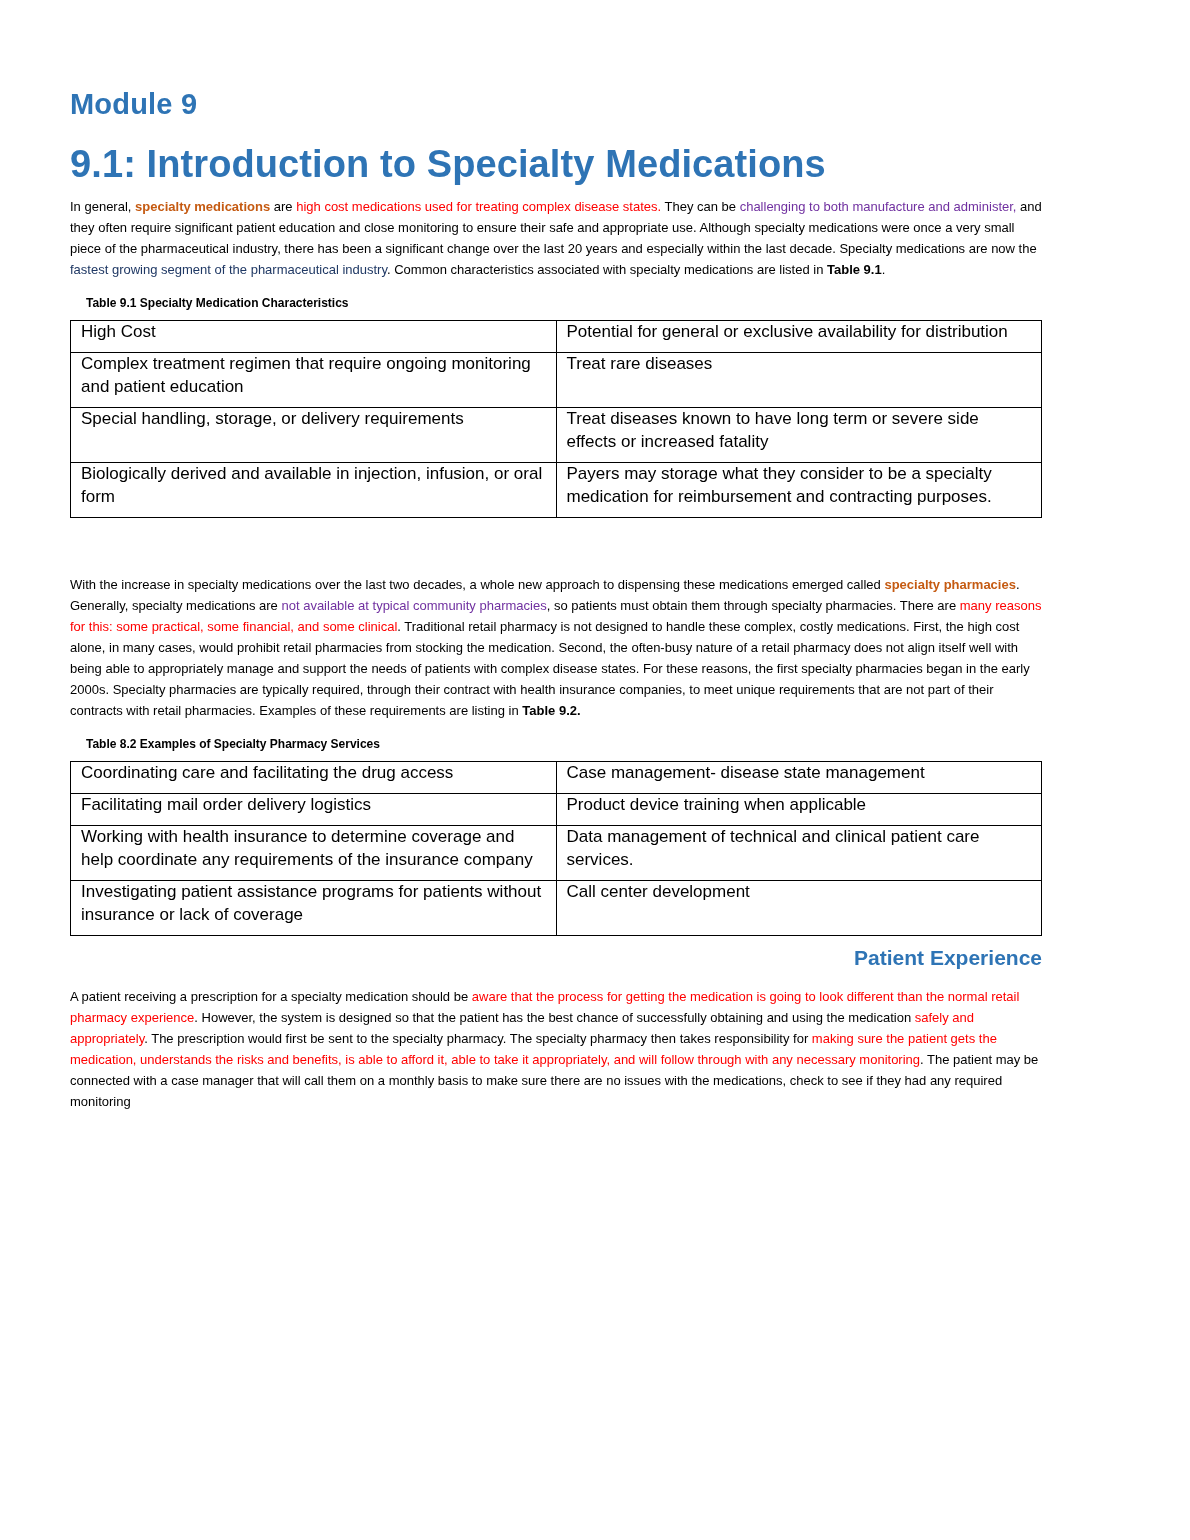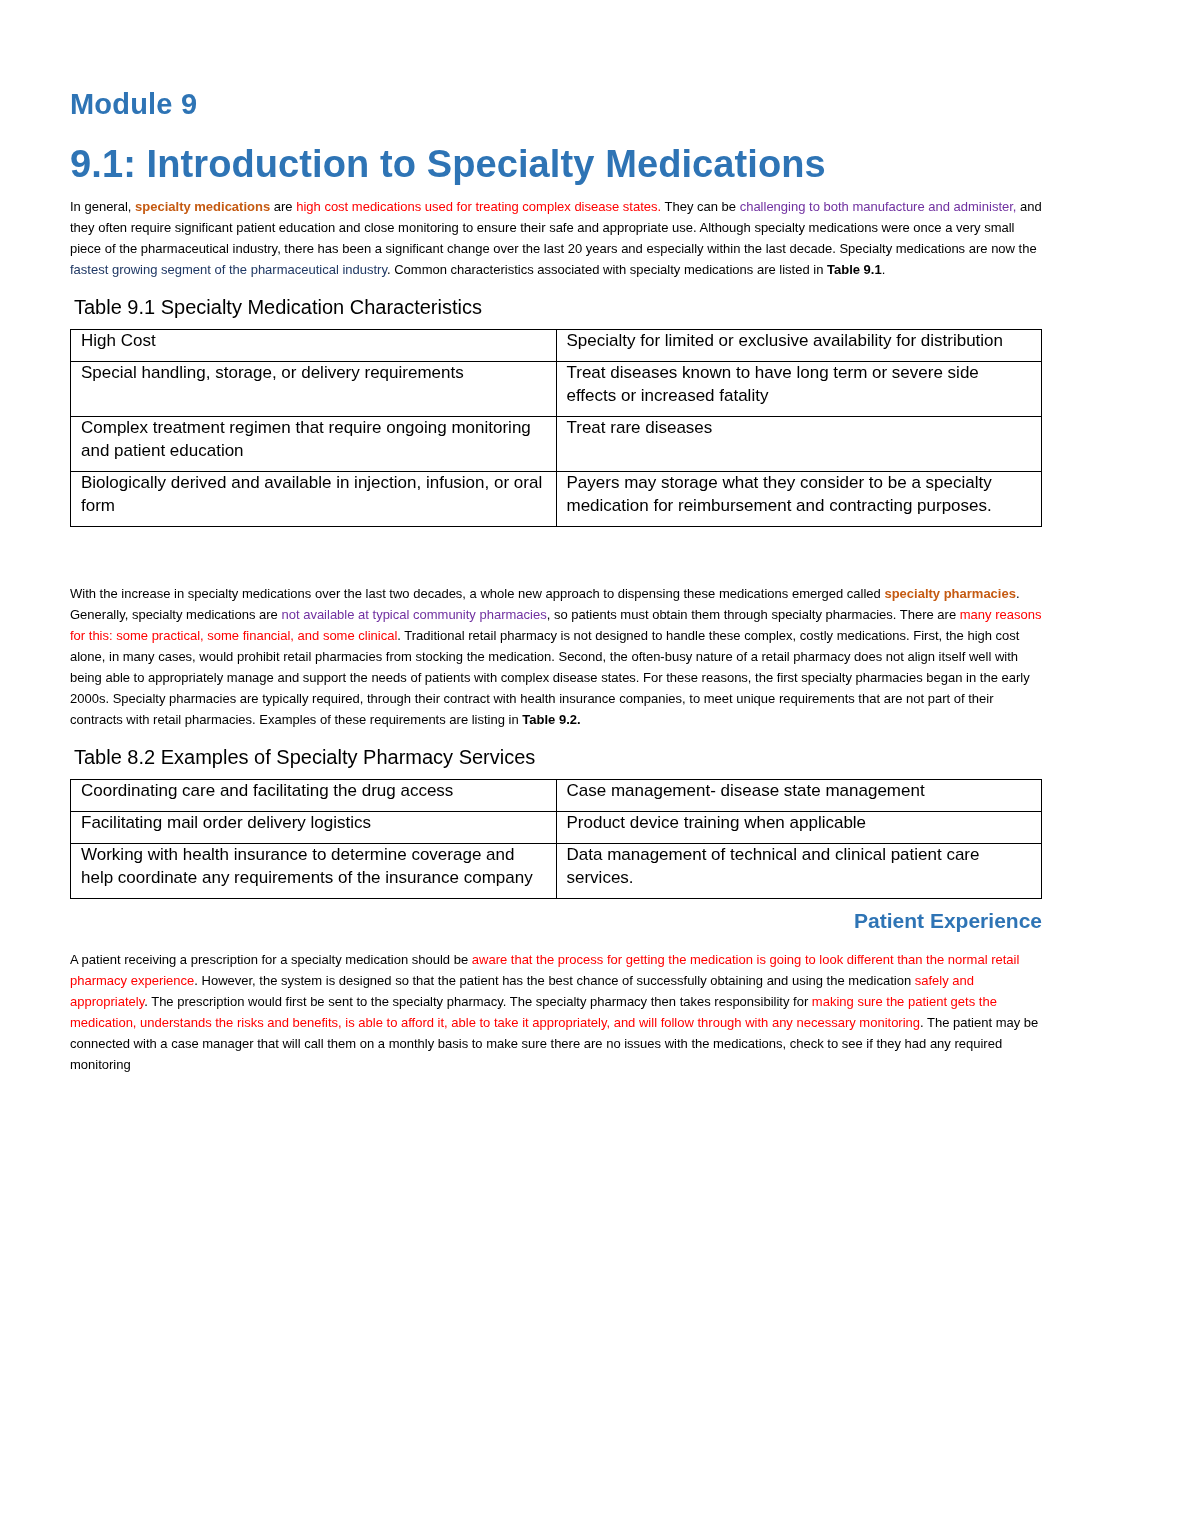--- a/index.html
+++ b/index.html
@@ -41,23 +41,23 @@
     margin: 8px 0 16px 0;
     text-align: right;
   }
   p.body-text {
     font-size: 13px;
     line-height: 1.62;
     margin: 10px 0 14px 0;
     text-align: left;
   }
   .tbl-caption {
-    font-size: 20px;
-    font-weight: normal;
-    margin: 16px 0 10px 4px;
+    font-size: 12px;
+    font-weight: bold;
+    margin: 16px 0 10px 16px;
   }
   table.doc-table {
     border-collapse: collapse;
     width: 100%;
     table-layout: fixed;
     margin-bottom: 10px;
   }
   table.doc-table td {
     border: 1px solid #000000;
     padding: 0 10px 8px 10px;
@@ -84,29 +84,29 @@
   <p class="body-text">
     <span>In general, </span><span class="hl-orange">specialty medications</span><span> are </span><span class="hl-red">high cost medications used for treating complex disease states.</span><span> They can be </span><span class="hl-purple">challenging to both manufacture and administer,</span><span> and they often require significant patient education and close monitoring to ensure their safe and appropriate use. Although specialty medications were once a very small piece of the pharmaceutical industry, there has been a significant change over the last 20 years and especially within the last decade. Specialty medications are now the </span><span class="hl-darkblue">fastest growing segment of the pharmaceutical industry</span><span>. Common characteristics associated with specialty medications are listed in </span><span class="bold">Table 9.1</span><span>.</span>
   </p>
 
   <div class="tbl-caption">Table 9.1 Specialty Medication Characteristics</div>
 
   <table class="doc-table">
     <tbody>
       <tr>
         <td>High Cost</td>
-        <td>Specialty for limited or exclusive availability for distribution</td>
+        <td>Potential for general or exclusive availability for distribution</td>
+      </tr>
+      <tr>
+        <td>Complex treatment regimen that require ongoing monitoring and patient education</td>
+        <td>Treat rare diseases</td>
       </tr>
       <tr>
         <td>Special handling, storage, or delivery requirements</td>
         <td>Treat diseases known to have long term or severe side effects or increased fatality</td>
-      </tr>
-      <tr>
-        <td>Complex treatment regimen that require ongoing monitoring and patient education</td>
-        <td>Treat rare diseases</td>
       </tr>
       <tr>
         <td>Biologically derived and available in injection, infusion, or oral form</td>
         <td>Payers may storage what they consider to be a specialty medication for reimbursement and contracting purposes.</td>
       </tr>
     </tbody>
   </table>
 
   <div class="spacer-lg"></div>
 
@@ -123,20 +123,24 @@
         <td>Case management- disease state management</td>
       </tr>
       <tr>
         <td>Facilitating mail order delivery logistics</td>
         <td>Product device training when applicable</td>
       </tr>
       <tr>
         <td>Working with health insurance to determine coverage and help coordinate any requirements of the insurance company</td>
         <td>Data management of technical and clinical patient care services.</td>
       </tr>
+      <tr>
+        <td>Investigating patient assistance programs for patients without insurance or lack of coverage</td>
+        <td>Call center development</td>
+      </tr>
     </tbody>
   </table>
 
   <h3 class="sub-title">Patient Experience</h3>
 
   <p class="body-text">
     <span>A patient receiving a prescription for a specialty medication should be </span><span class="hl-red">aware that the process for getting the medication is going to look different than the normal retail pharmacy experience</span><span>. However, the system is designed so that the patient has the best chance of successfully obtaining and using the medication </span><span class="hl-red">safely and appropriately</span><span>. The prescription would first be sent to the specialty pharmacy. The specialty pharmacy then takes responsibility for </span><span class="hl-red">making sure the patient gets the medication, understands the risks and benefits, is able to afford it, able to take it appropriately, and will follow through with any necessary monitoring</span><span>. The patient may be connected with a case manager that will call them on a monthly basis to make sure there are no issues with the medications, check to see if they had any required monitoring</span>
   </p>
 
 </div>

